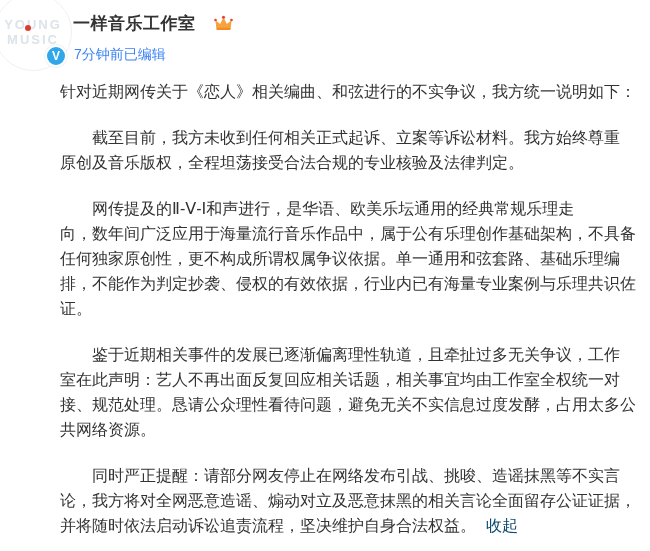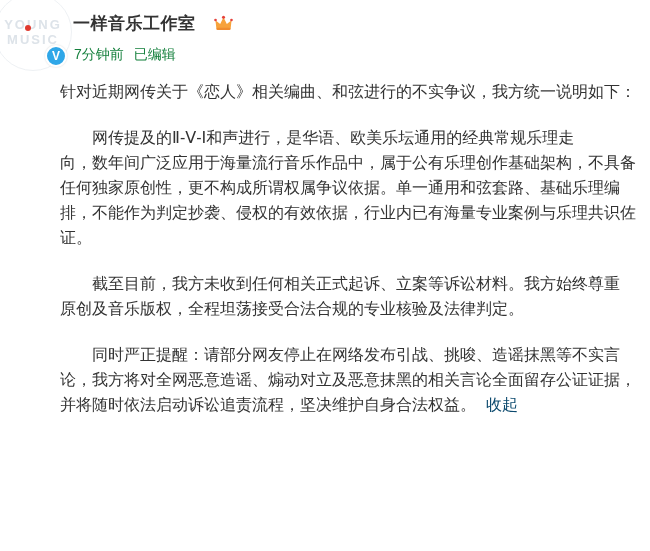--- a/index.html
+++ b/index.html
@@ -38,21 +38,21 @@
     box-shadow: 0 0 2px rgba(0,0,0,.15);
   }
   .author-line {
     position: absolute; left: 73px; top: 12px;
     display: flex; align-items: center; gap: 18px;
   }
   .author-name { color: #333333; font-size: 17px; font-weight: bold; letter-spacing: .5px; }
   .crown-icon { width: 19px; height: 17px; display: inline-block; }
   .meta-line {
     position: absolute; left: 74px; top: 46px;
-    color: #15803d; font-size: 14px; display: flex; gap: 10px;
+    color: #3b82f6; font-size: 14px; display: flex; 
   }
 
   
   .post-body {
     margin: 11px 10px 0 60px;
     width: 580px;
     color: #333333;
     font-size: 16px;
     line-height: 25px;
     letter-spacing: 0;
@@ -95,25 +95,29 @@
 
     <div class="meta-line">
       <span>7分钟前</span>
       <span>已编辑</span>
     </div>
 
   </div>
 
   <div class="post-body">
     <p class="para">针对近期网传关于《恋人》相关编曲、和弦进行的不实争议，我方统一说明如下：</p>
+    <p class="para">　　截至目前，我方未收到任何相关正式起诉、立案等诉讼材料。我方始终尊重
+原创及音乐版权，全程坦荡接受合法合规的专业核验及法律判定。</p>
     <p class="para">　　网传提及的Ⅱ-Ⅴ-Ⅰ和声进行，是华语、欧美乐坛通用的经典常规乐理走
 向，数年间广泛应用于海量流行音乐作品中，属于公有乐理创作基础架构，不具备
 任何独家原创性，更不构成所谓权属争议依据。单一通用和弦套路、基础乐理编
 排，不能作为判定抄袭、侵权的有效依据，行业内已有海量专业案例与乐理共识佐
 证。</p>
-    <p class="para">　　截至目前，我方未收到任何相关正式起诉、立案等诉讼材料。我方始终尊重
-原创及音乐版权，全程坦荡接受合法合规的专业核验及法律判定。</p>
+    <p class="para">　　鉴于近期相关事件的发展已逐渐偏离理性轨道，且牵扯过多无关争议，工作
+室在此声明：艺人不再出面反复回应相关话题，相关事宜均由工作室全权统一对
+接、规范处理。恳请公众理性看待问题，避免无关不实信息过度发酵，占用太多公
+共网络资源。</p>
     <p class="para"><span>　　同时严正提醒：请部分网友停止在网络发布引战、挑唆、造谣抹黑等不实言
 论，我方将对全网恶意造谣、煽动对立及恶意抹黑的相关言论全面留存公证证据，
 并将随时依法启动诉讼追责流程，坚决维护自身合法权益。</span><a class="collapse-link">收起</a></p>
   </div>
 
 </div>
 
 </body></html>

